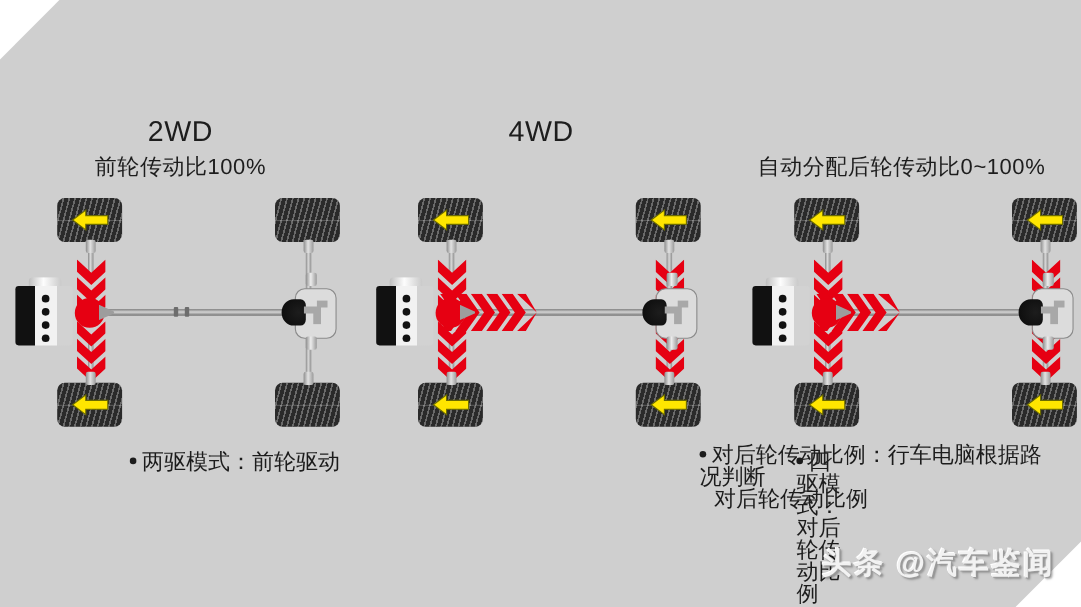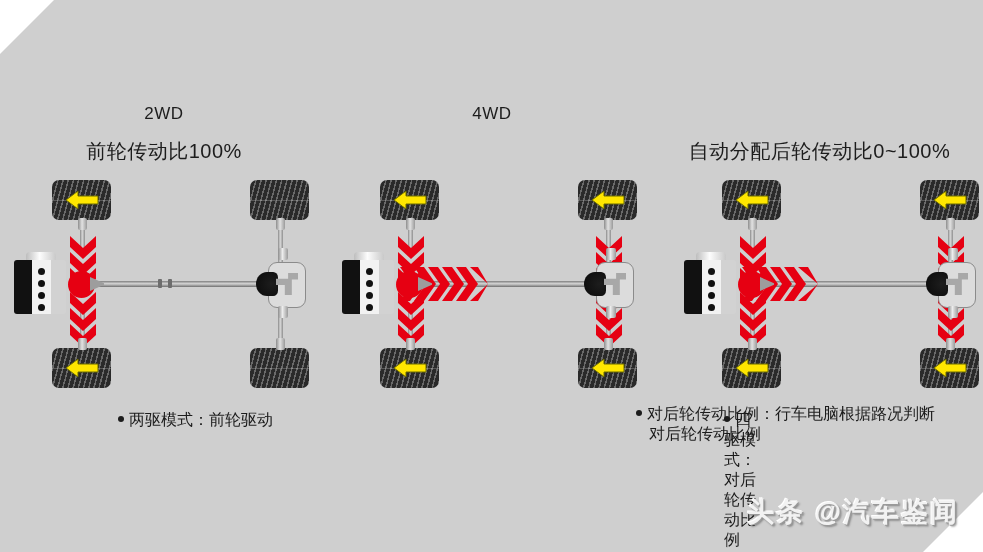--- a/index.html
+++ b/index.html
@@ -18,21 +18,21 @@
   .corner-br{position:absolute;bottom:0;right:0;width:0;height:0;
     border-bottom:60px solid #ffffff;border-left:60px solid transparent;}
 
   
   .col{position:absolute;top:0;height:552px;}
   .col-1{left:0;width:328px;}
   .col-2{left:328px;width:328px;}
   .col-3{left:656px;width:327px;}
 
   .heading{position:absolute;top:104px;left:0;right:0;text-align:center;
-    color:#1d1d1d;font-size:17px;letter-spacing:.5px;}
+    color:#1d1d1d;font-size:26px;letter-spacing:.5px;}
   .subheading{position:absolute;top:138px;left:0;right:0;text-align:center;
     color:#1d1d1d;font-size:20px;letter-spacing:.5px;}
 
   
   .diagram{position:absolute;top:176px;left:0;width:328px;height:216px;}
 
   
   .tire{position:absolute;width:59px;height:40px;border-radius:7px;
     background:#2a2a2a;overflow:hidden;}
   .tire .tread{position:absolute;inset:0;
@@ -91,21 +91,21 @@
 
   
   .chev-v{position:absolute;width:26px;}
   .chev-h{position:absolute;height:34px;}
   .watermark{position:absolute;right:24px;bottom:22px;font-size:27px;
     font-weight:bold;color:#f2f2f2;letter-spacing:2px;
     text-shadow:1px 1px 0 #9a9a9a,2px 2px 2px rgba(0,0,0,.35),
                 -1px -1px 0 #ffffff;}
 
   
-  .caption{position:absolute;color:#1c1c1c;font-size:16px;line-height:20px;}
+  .caption{position:absolute;color:#1c1c1c;font-size:20px;line-height:20px;}
   .caption .dot{display:inline-block;width:6px;height:6px;border-radius:50%;
     background:#1c1c1c;vertical-align:middle;margin-right:5px;
     position:relative;top:-2px;}
   .cap-1{top:410px;left:118px;}
   .cap-2{top:410px;left:396px;}
   .cap-3{top:404px;left:636px;width:330px;}
   .cap-3 .l2{display:block;margin-left:13px;}
 </style>
 </head>
 <body>

